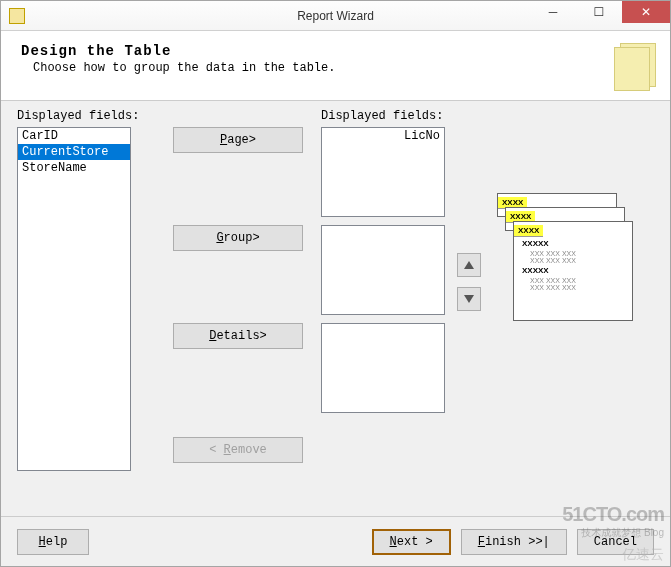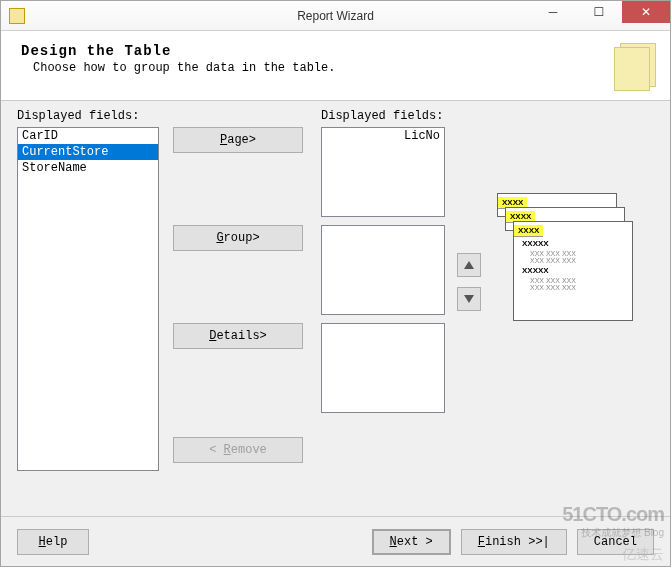--- a/index.html
+++ b/index.html
@@ -20,21 +20,21 @@
     .header-icon-page { position: absolute; width: 36px; height: 44px; background: #f5eeb0; border: 1px solid #d6cc7a; }
     .header-icon-page.back { left: 6px; top: 0; }
     .header-icon-page.front { left: 0; top: 4px; }
     
     .content { padding: 14px 16px; background: #f0f0f0; height: 420px; position: relative; }
     
     .available-label, .displayed-label { font-family: "Courier New", monospace; font-size: 12px; margin-bottom: 4px; display: block; }
     .available-label { position: absolute; left: 16px; top: 8px; }
     .displayed-label { position: absolute; left: 320px; top: 8px; }
     
-    .available-list { position: absolute; left: 16px; top: 26px; width: 142px; height: 344px; background: #fff; border: 1px solid #828790; overflow: auto; }
+    .available-list { position: absolute; left: 16px; top: 26px; width: 114px; height: 344px; background: #fff; border: 1px solid #828790; overflow: auto; }
     .list-item { padding: 1px 4px; font-family: "Courier New", monospace; font-size: 12px; cursor: default; }
     .list-item.selected { background: #0078d7; color: #ffffff; }
     
     .action-buttons { position: absolute; left: 172px; top: 26px; width: 130px; }
     .action-btn-wrap { margin-bottom: 72px; }
     .action-btn-wrap.details { margin-bottom: 20px; }
     .action-btn { width: 130px; height: 26px; font-family: "Courier New", monospace; font-size: 12px; background: #e1e1e1; border: 1px solid #adadad; cursor: pointer; }
     .action-btn:disabled { color: #a0a0a0; cursor: default; background: #e1e1e1; }
     .action-btn.remove { margin-top: 68px; }
     
@@ -53,21 +53,21 @@
     .preview-page.p1 { left: 0; top: 0; height: 24px; }
     .preview-page.p2 { left: 8px; top: 14px; height: 24px; }
     .preview-page.p3 { left: 16px; top: 28px; height: 100px; }
     .preview-header { background: #ffff40; padding: 1px 4px; font-size: 8px; font-weight: bold; border-bottom: 1px solid #999; display: inline-block; }
     .preview-group { font-size: 8px; font-weight: bold; padding: 2px 8px; }
     .preview-row { font-size: 7px; color: #888; padding: 0 16px; }
     
     .footer-buttons { position: absolute; bottom: 0; left: 0; right: 0; padding: 12px 16px; border-top: 1px solid #ccc; background: #f0f0f0; display: flex; align-items: center; height: 50px; }
     .footer-btn { height: 26px; padding: 0 16px; font-family: "Courier New", monospace; font-size: 12px; background: #e1e1e1; border: 1px solid #adadad; cursor: pointer; min-width: 72px; }
     .footer-btn.help { margin-right: auto; }
-    .footer-btn.next { margin: 0 10px; border: 2px solid #a3a3a3; }
+    .footer-btn.next { margin: 0 10px; border: 2px solid #a16207; }
     .footer-btn.back { margin-left: auto; }
     .footer-btn.cancel { margin-left: 10px; }
     
     .watermark { position: absolute; right: 6px; bottom: 40px; font-size: 20px; font-weight: bold; color: rgba(80,80,80,0.35); font-family: Arial; letter-spacing: -1px; pointer-events: none; }
     .watermark-sub { position: absolute; right: 6px; bottom: 26px; font-size: 10px; color: rgba(80,80,80,0.35); pointer-events: none; }
     .watermark-logo { position: absolute; right: 6px; bottom: 2px; font-size: 14px; font-weight: normal; color: rgba(180,180,180,0.6); pointer-events: none; }
     
     u { text-decoration: underline; }
   </style>
 </head>

